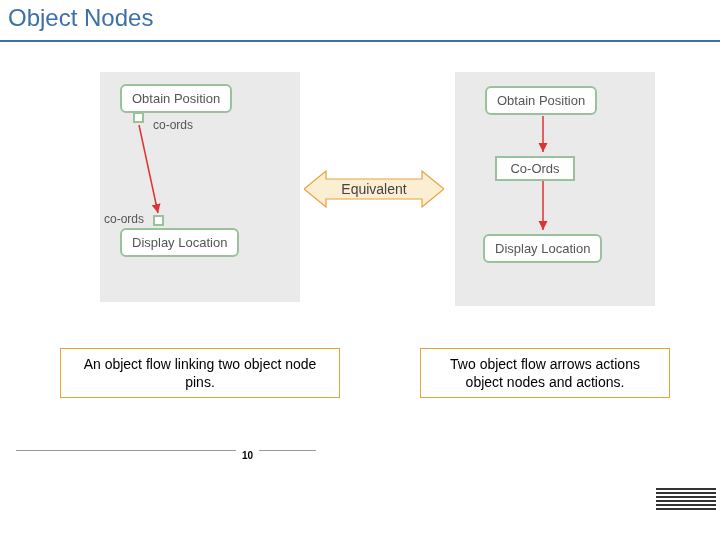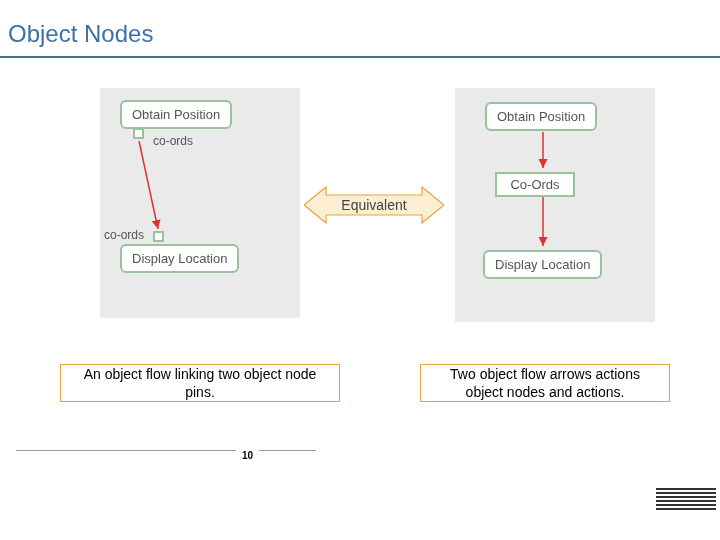--- a/index.html
+++ b/index.html
@@ -7,21 +7,21 @@
     width: 720px;
     height: 540px;
     font-family: Arial, sans-serif;
     background: #fff;
     position: relative;
     overflow: hidden;
   }
   .title {
     font-size: 24px;
     color: #3c71a8;
-    padding: 20px 8px 2px 8px;
+    padding: 4px 8px 2px 8px;
     font-weight: normal;
   }
   .title-underline {
     height: 2px;
     background: #3c71a8;
     margin-top: 6px;
     width: 100%;
   }
   .content {
     position: relative;
@@ -105,21 +105,21 @@
     color: #444;
     z-index: 2;
   }
   
   .caption {
     position: absolute;
     border: 1px solid #e7a23c;
     background: #fff;
     font-size: 14px;
     text-align: center;
-    padding: 0 10px;
+    padding: 6px 10px;
     line-height: 1.3;
   }
   .caption-left {
     left: 60px;
     top: 276px;
     width: 280px;
   }
   .caption-right {
     left: 420px;
     top: 276px;

